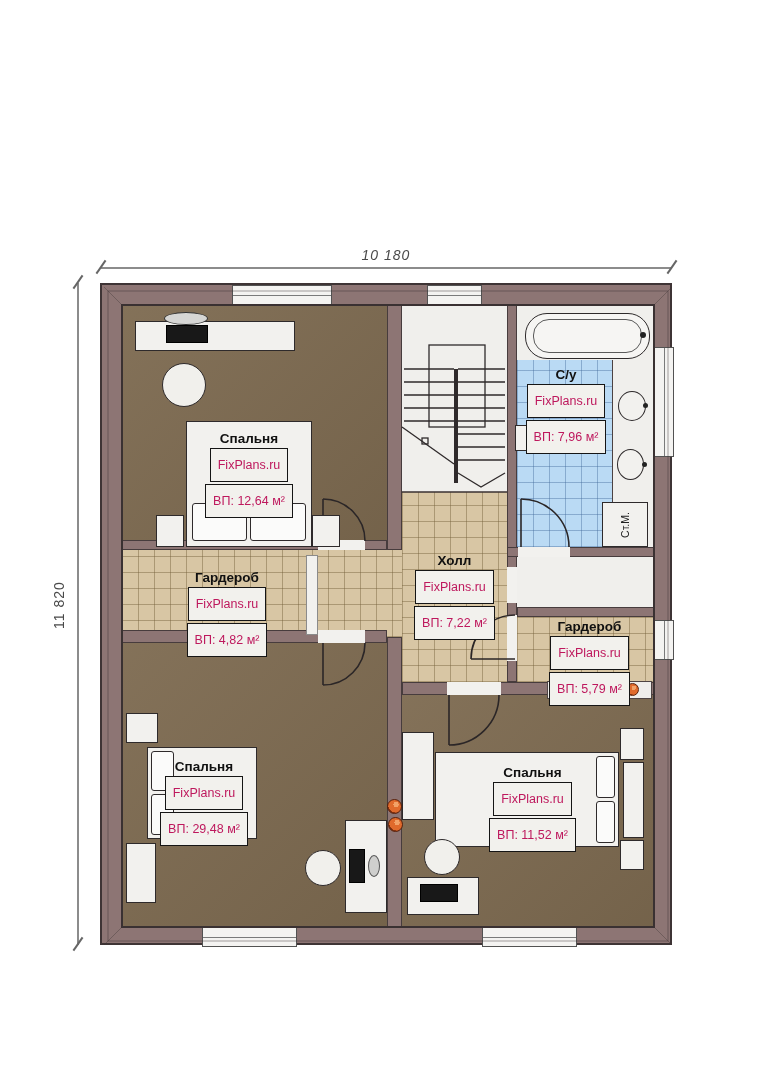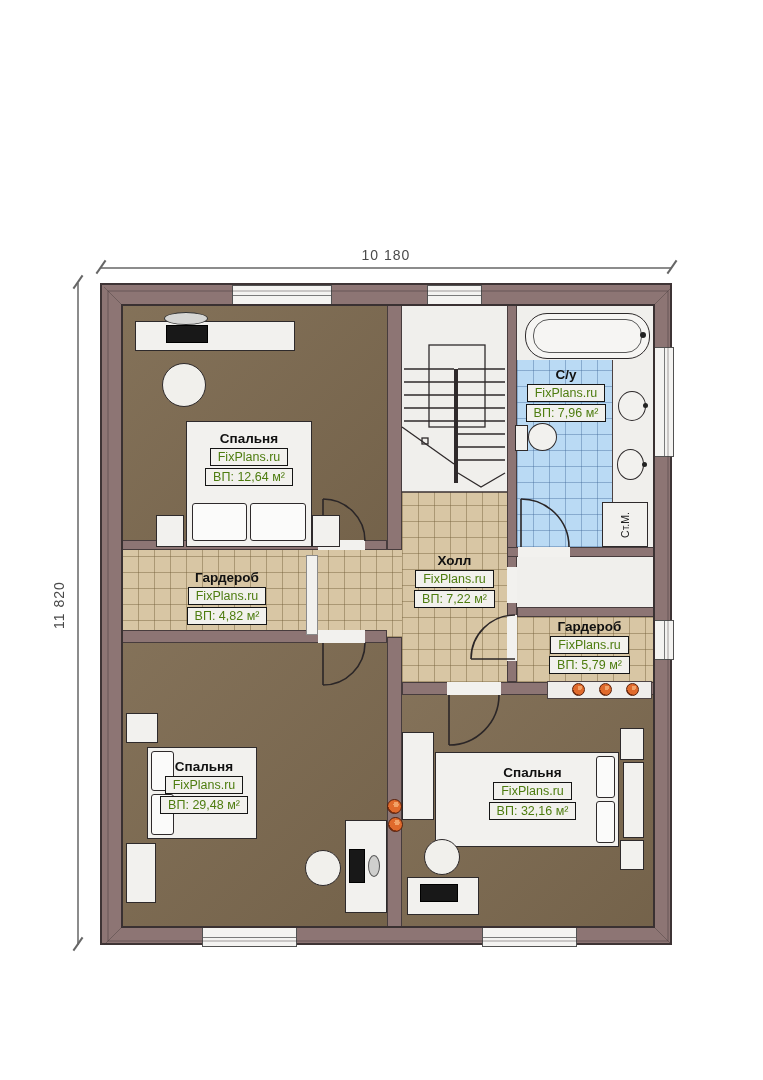--- a/index.html
+++ b/index.html
@@ -31,34 +31,34 @@
   .furn{background:#f2f1ee;border:1.4px solid #2e2a2b;}
   .pillow{background:#fbfbfa;border:1px solid #2e2a2b;border-radius:3px;}
   .chair{background:#f1f0ec;border:1.5px solid #2e2a2b;border-radius:50%;}
   .dark{background:#181818;border:1px solid #000;}
   .oval{border-radius:50%;}
   .dot{background:#222;border-radius:50%;}
   .spot{background:radial-gradient(circle at 62% 35%, #f2a268 0 22%, #e06a2c 23% 68%, #8a3511 69% 100%);border:1px solid #5a1f08;border-radius:50%;}
 
   .room-label{display:flex;flex-direction:column;align-items:center;gap:2px;text-align:center;}
   .rl-name{font-weight:700;font-size:13.5px;color:#101010;white-space:nowrap;}
-  .rl-box{background:#f2f1ed;border:1.5px solid #151515;padding:1px 7px;font-size:12.5px;color:#4d7c0f;white-space:nowrap;}
+  .rl-box{background:#f2f1ed;border:1.5px solid #151515;padding:9px 7px;font-size:12.5px;color:#be185d;white-space:nowrap;}
 
   .wm-label{display:flex;align-items:center;justify-content:center;font-size:10.5px;color:#222;}
   .wm-label span{transform:rotate(-90deg);white-space:nowrap;}
 </style>
 </head>
 <body>
 
 <div class="canvas">
 
   <div class="abs dim-line" style="left:100px;top:267px;width:572px;height:1.5px;"></div>
   <div class="abs dim-tick" style="left:93px;top:266px;"></div>
   <div class="abs dim-tick" style="left:664px;top:266px;"></div>
-  <div class="abs dim-label" style="left:336px;top:247px;width:100px;">10 180</div>
+  <div class="abs dim-label" style="left:336px;top:247px;width:100px;font-style:italic;">10 180</div>
 
   <div class="abs dim-line" style="left:77px;top:283px;width:1.5px;height:662px;"></div>
   <div class="abs dim-tick" style="left:70px;top:281px;"></div>
   <div class="abs dim-tick" style="left:70px;top:943px;"></div>
   <div class="abs dim-label" style="left:25px;top:596px;width:70px;height:18px;transform:rotate(-90deg);">11 820</div>
 
   <div class="abs plan">
 
     <div class="abs" style="left:20px;top:20px;width:532px;height:622px;background:#8d7574;"></div>
 
@@ -220,17 +220,17 @@
       <div class="rl-box">ВП: 5,79 м²</div>
     </div>
     <div class="abs room-label" style="left:48px;top:474px;width:108px;">
       <div class="rl-name">Спальня</div>
       <div class="rl-box">FixPlans.ru</div>
       <div class="rl-box">ВП: 29,48 м²</div>
     </div>
     <div class="abs room-label" style="left:358px;top:480px;width:145px;">
       <div class="rl-name">Спальня</div>
       <div class="rl-box">FixPlans.ru</div>
-      <div class="rl-box">ВП: 32,16 м²</div>
+      <div class="rl-box">ВП: 11,52 м²</div>
     </div>
 
   </div>
 </div>
 
 </body></html>

